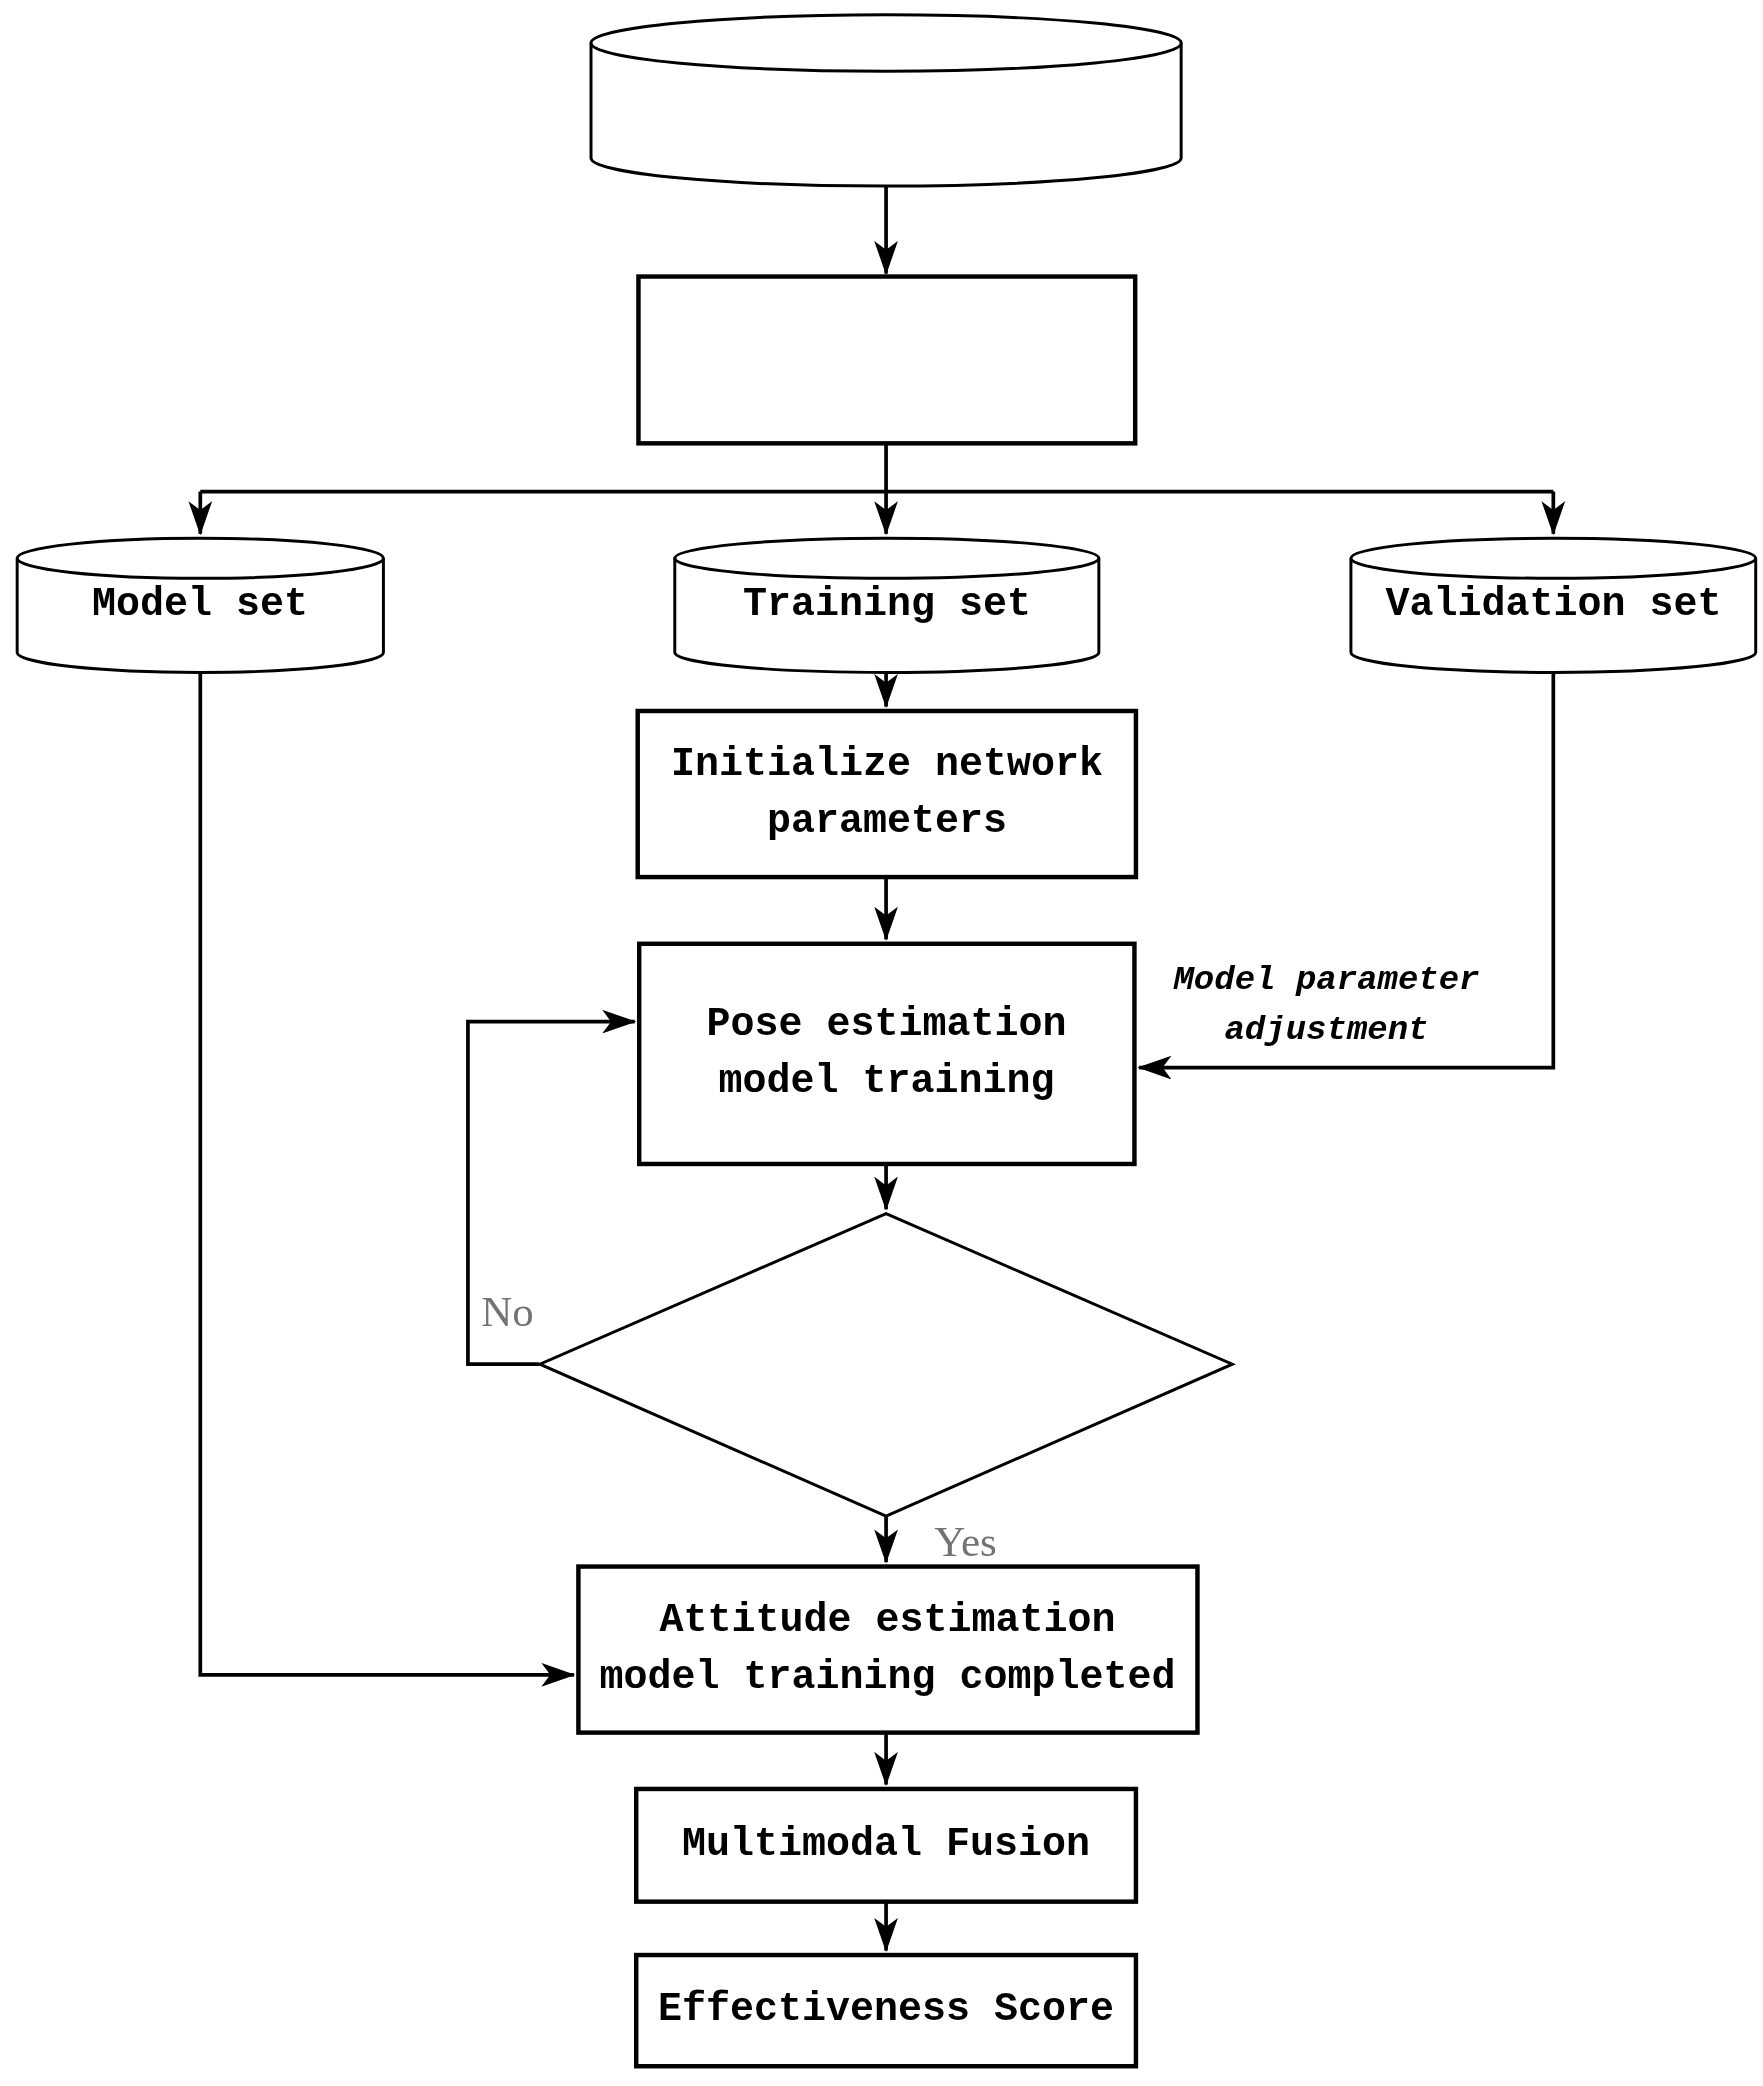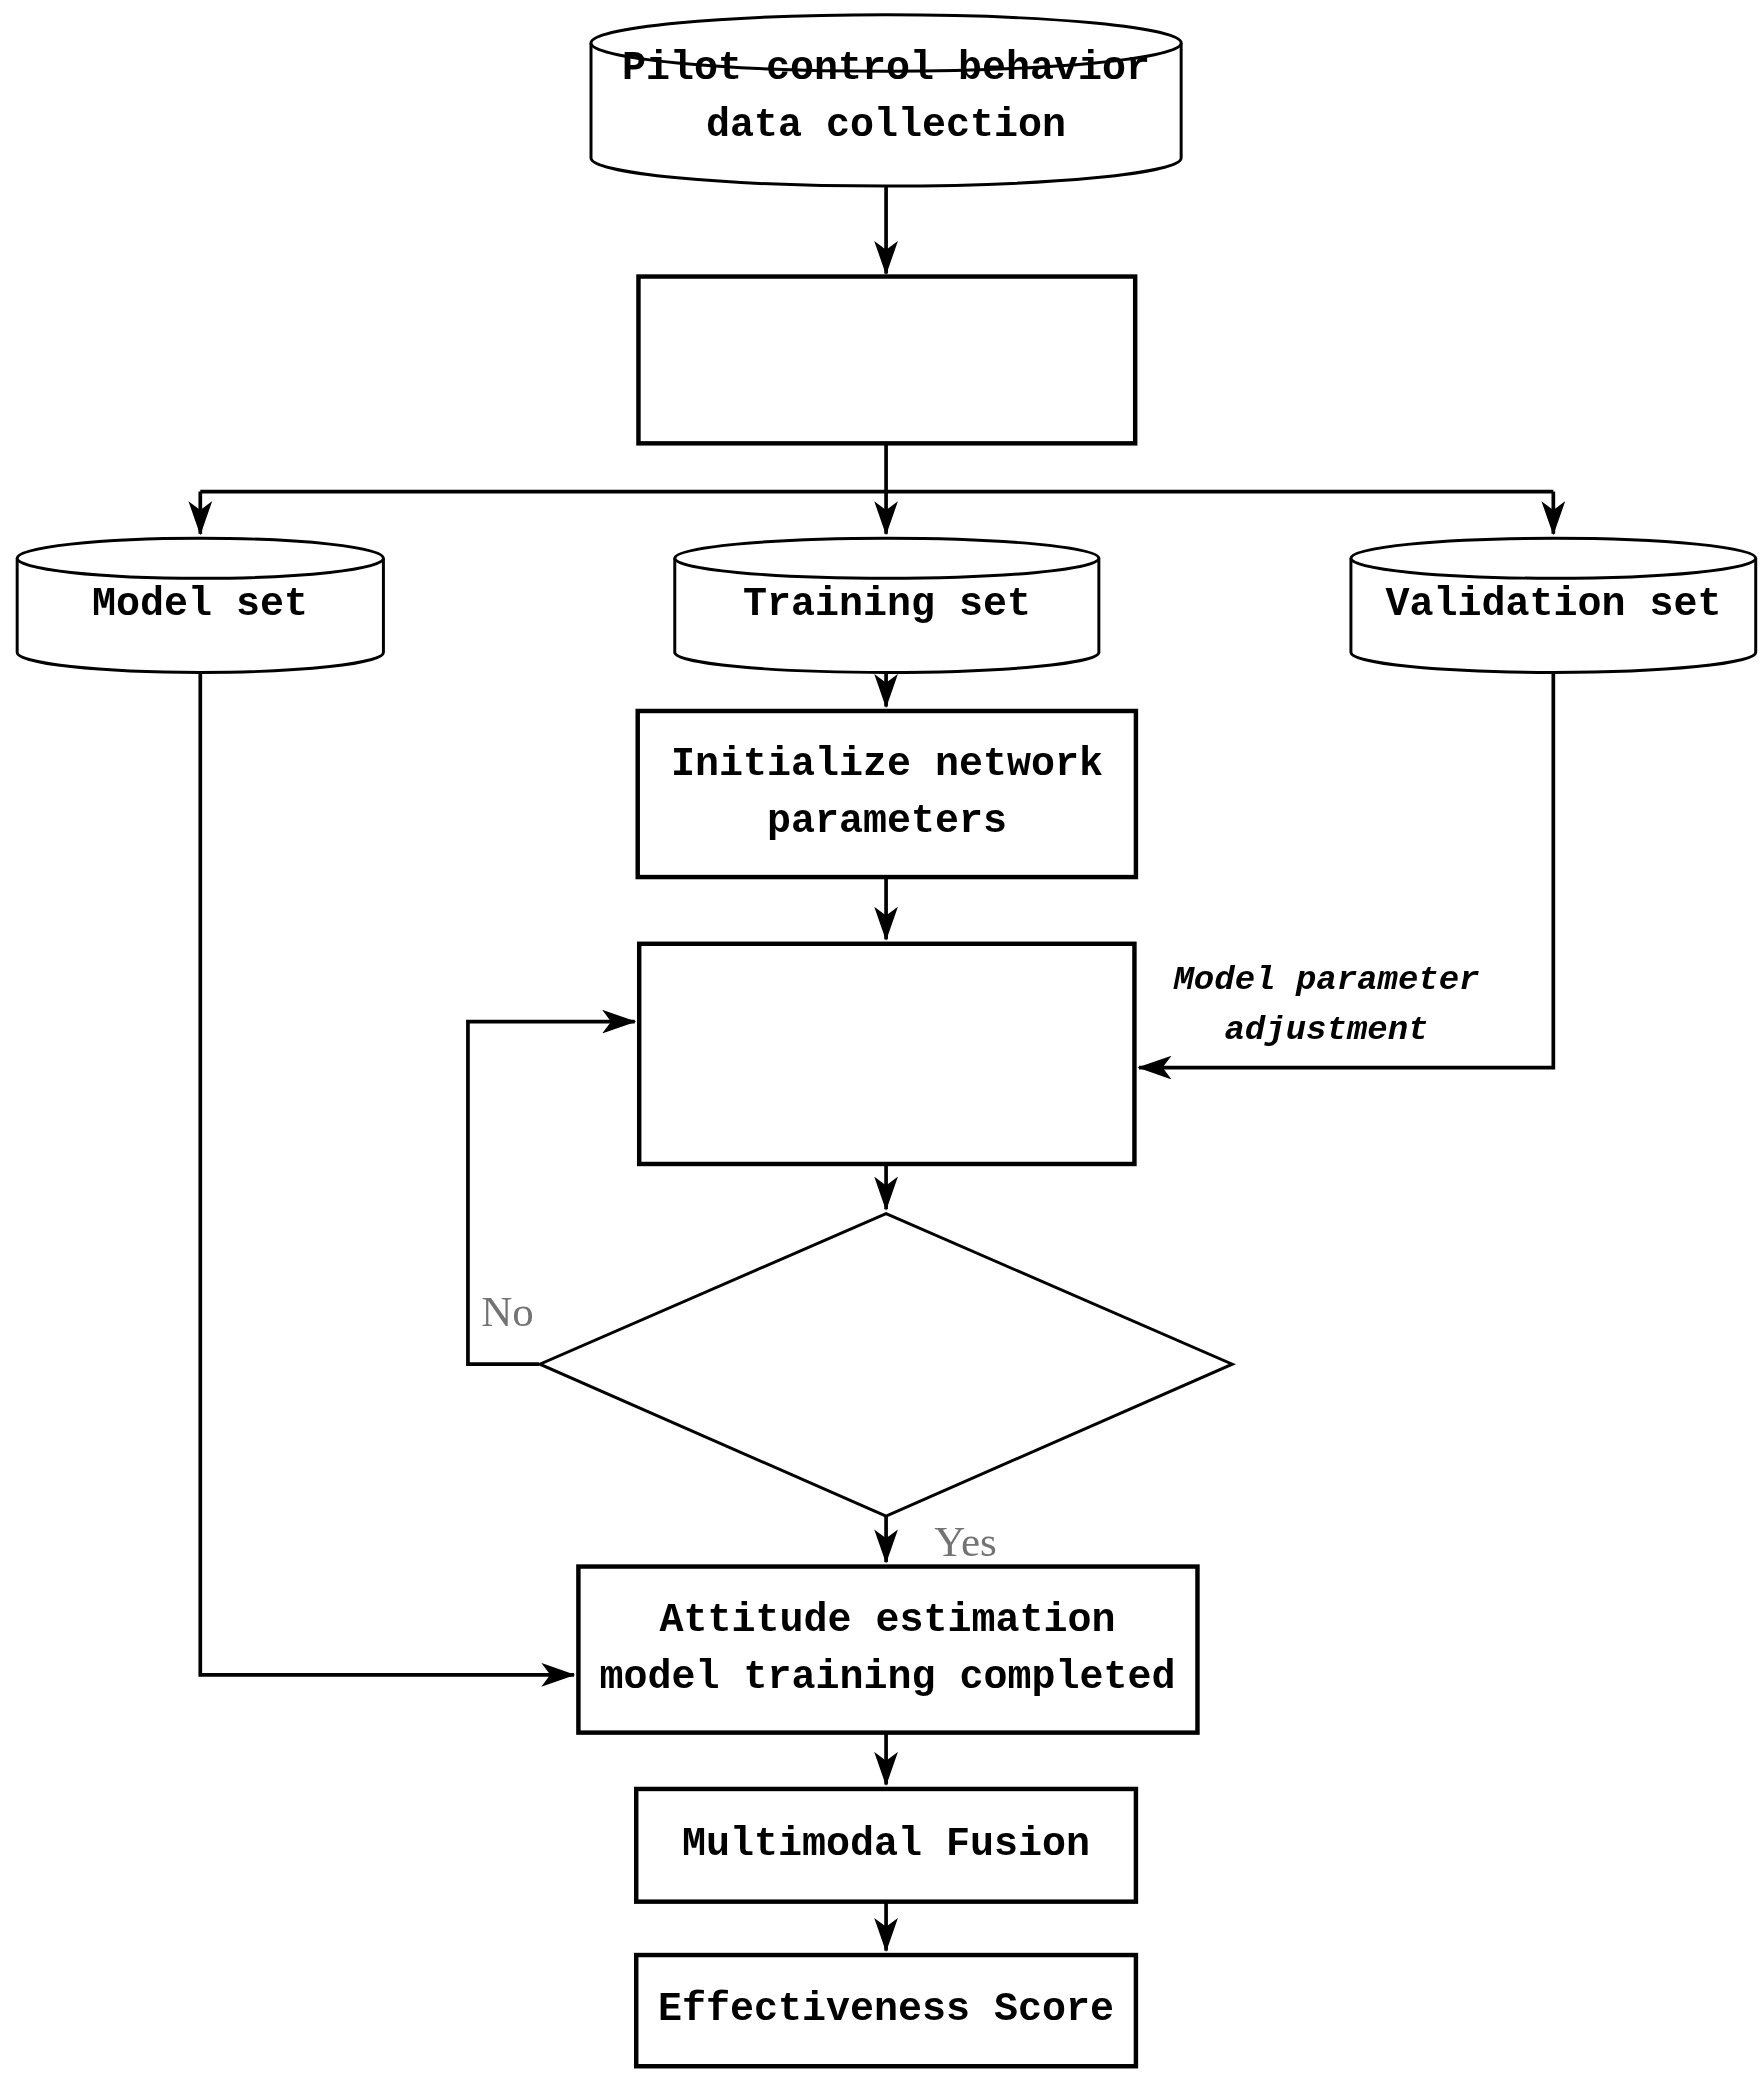--- a/index.html
+++ b/index.html
@@ -105,33 +105,33 @@
 
     <polygon points="1195,1637 1662,1840 1195,2045 728,1840" fill="#ffffff" stroke="#000000" stroke-width="4"></polygon>
 
     <rect x="780" y="2113" width="835" height="224" fill="#ffffff" stroke="#000000" stroke-width="6"></rect>
 
     <rect x="858" y="2413" width="674" height="152" fill="#ffffff" stroke="#000000" stroke-width="6"></rect>
 
     <rect x="858" y="2637" width="674" height="150" fill="#ffffff" stroke="#000000" stroke-width="6"></rect>
   </svg>
 
-  <div class="node-label" style="left:591px; top:18.5px; width:590px; height:159px;">Pilot control behavior
-data collection</div>
 
 
   <div class="node-label" style="left:17px; top:550px; width:366px; height:110px;">Model set</div>
 
   <div class="node-label" style="left:675px; top:550px; width:424px; height:110px;">Training set</div>
 
   <div class="node-label" style="left:1351px; top:550px; width:405px; height:110px;">Validation set</div>
 
   <div class="node-label" style="left:638px; top:711px; width:498px; height:166px;">Initialize network
 parameters</div>
 
+  <div class="node-label" style="left:639px; top:944px; width:495px; height:220px;">Pose estimation
+model training</div>
 
 
   <div class="node-label" style="left:578px; top:1567px; width:619px; height:166px;">Attitude estimation
 model training completed</div>
 
   <div class="node-label" style="left:636px; top:1789px; width:500px; height:113px;">Multimodal Fusion</div>
 
   <div class="node-label" style="left:636px; top:1955px; width:500px; height:111px;">Effectiveness Score</div>
 
   <div class="annotation-label" style="left:1145px; top:953px; width:363px; height:104px;font-style:italic;">Model parameter

